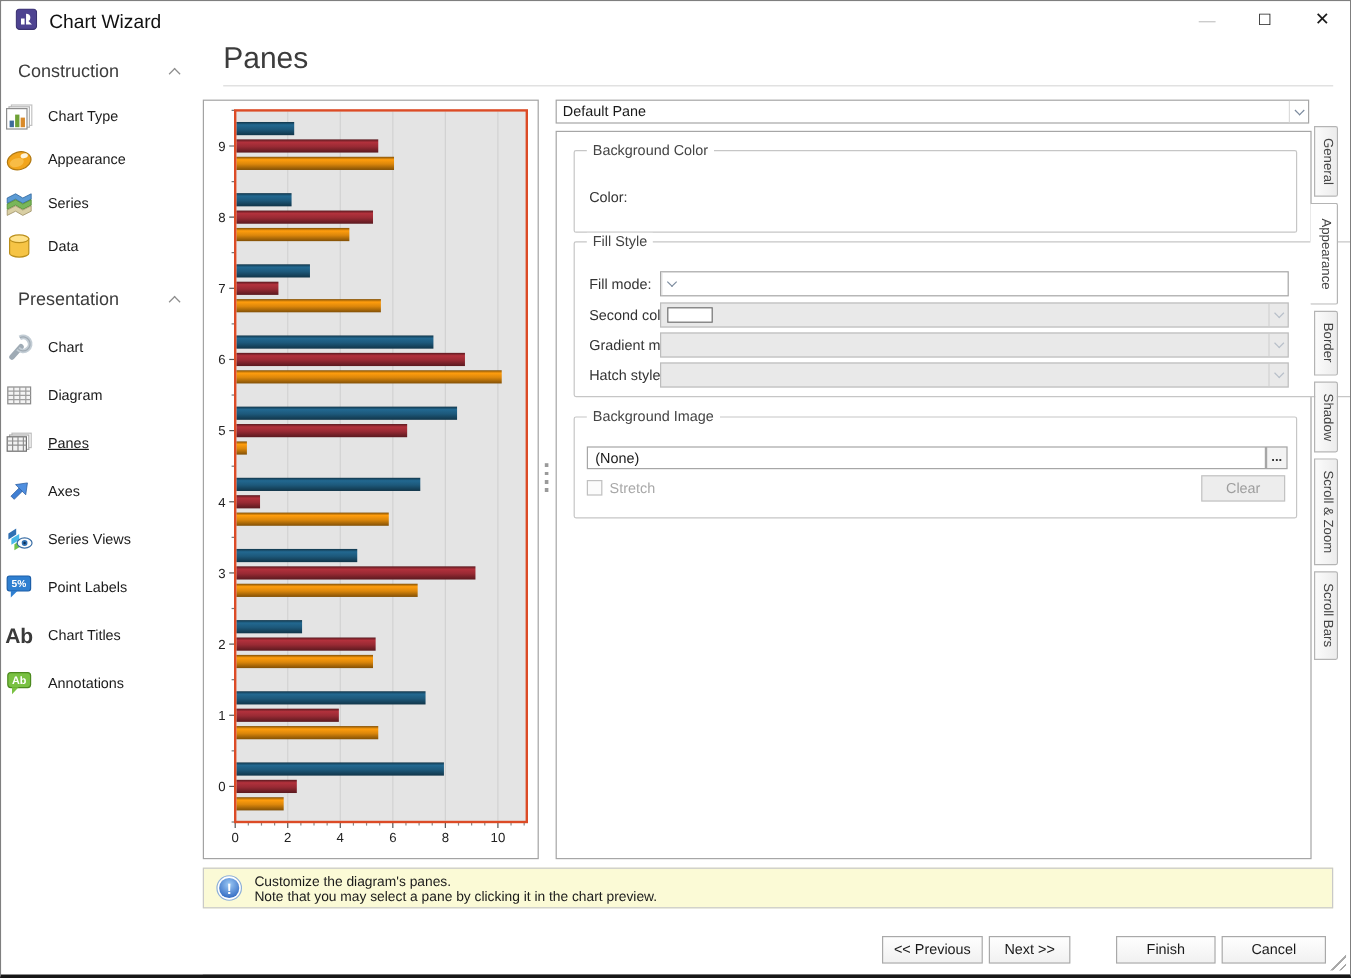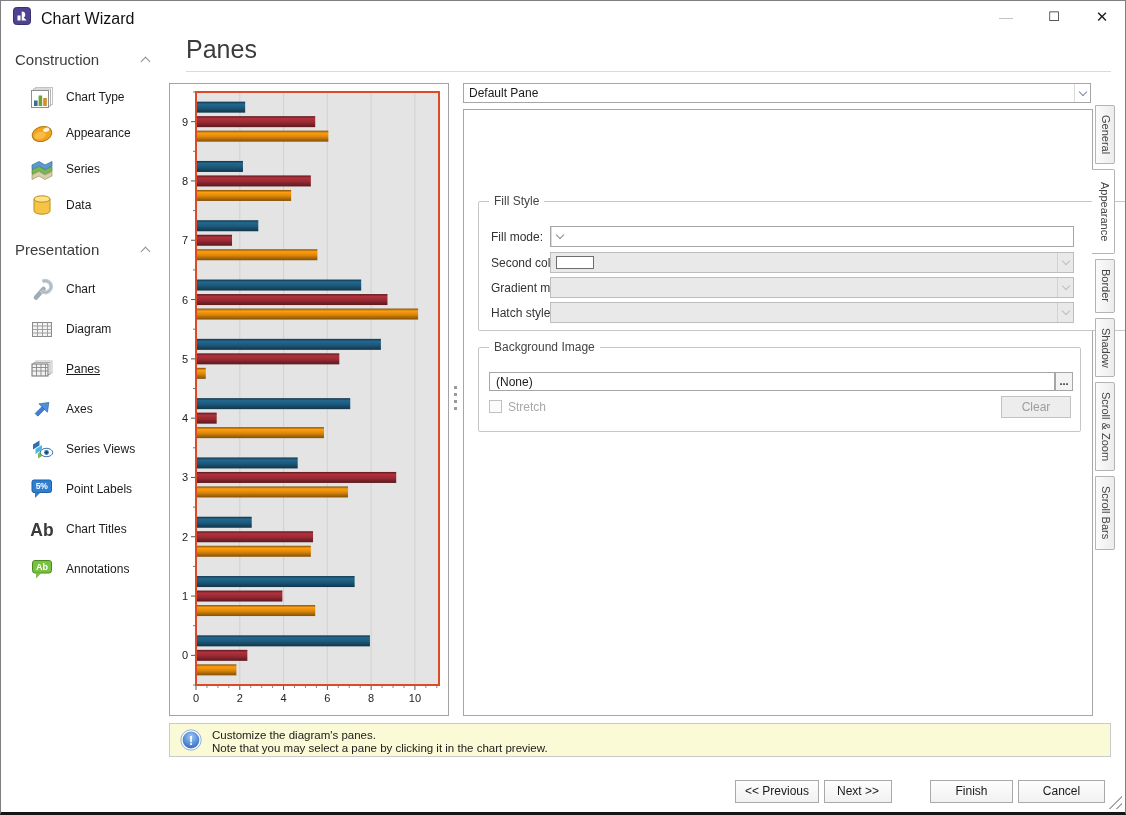--- a/index.html
+++ b/index.html
@@ -18,21 +18,21 @@
   .win-btn.min{left:988px;color:#c3c3c3;}
   .win-btn.max{left:1036px;font-size:13px;}
   .win-btn.close{left:1084px;font-size:15px;}
   
   .sidebar{position:absolute;left:0;top:32px;width:168px;bottom:0;background:#fff;}
   .side-header{position:relative;height:30px;margin-top:12px;padding-left:14px;
     font-size:15px;color:#3c3c3c;line-height:30px;}
   .side-header .chev-up{position:absolute;right:20px;top:13px;width:7px;height:7px;
     border-top:1.8px solid #8d8d8d;border-right:1.8px solid #8d8d8d;transform:rotate(-45deg);}
   .side-items{padding-top:4px;}
-  .side-item{position:relative;display:flex;align-items:center;padding-left:28px;cursor:default;}
+  .side-item{position:relative;display:flex;align-items:center;padding-left:2px;cursor:default;}
   .sec0 .side-item{height:36px;}
   .sec1 .side-item{height:40px;}
   .side-icon{width:26px;height:26px;flex:0 0 26px;}
   .side-label{margin-left:11px;font-size:12px;color:#1a1a1a;}
   .side-item.selected .side-label{text-decoration:underline;}
   
   .page-title{position:absolute;left:185px;top:34px;font-size:25px;color:#3c3c3c;}
   .title-sep{position:absolute;left:185px;top:70px;width:925px;height:1px;background:#dadada;}
   
   .chart-panel{position:absolute;left:168px;top:82px;width:280px;height:633px;
@@ -341,20 +341,24 @@
 
   <div class="combo" style="left:462px;top:82px;width:628px;height:20px;">
     <span class="combo-text">Default Pane</span>
     <span class="combo-arrow">
         <i class="chev"></i>
       </span>
   </div>
 
   <div class="right-panel"></div>
 
+  <div class="groupbox" style="left:477px;top:124px;width:603px;height:69px;">
+    <span class="gb-label">Background Color</span>
+    <span class="fld-label" style="left:12px;top:31px;">Color:</span>
+  </div>
 
   <div class="groupbox" style="left:477px;top:200px;width:667px;height:130px;">
     <span class="gb-label">Fill Style</span>
     <div id="fill-rows">
         <span class="fld-label" style="left: 12px; top: 28px;">Fill mode:</span>
         <div class="combo" style="left: 71px; top: 24px; width: 524px;">
           <span class="combo-arrow">
             <i class="chev"></i>
           </span>
         </div>

